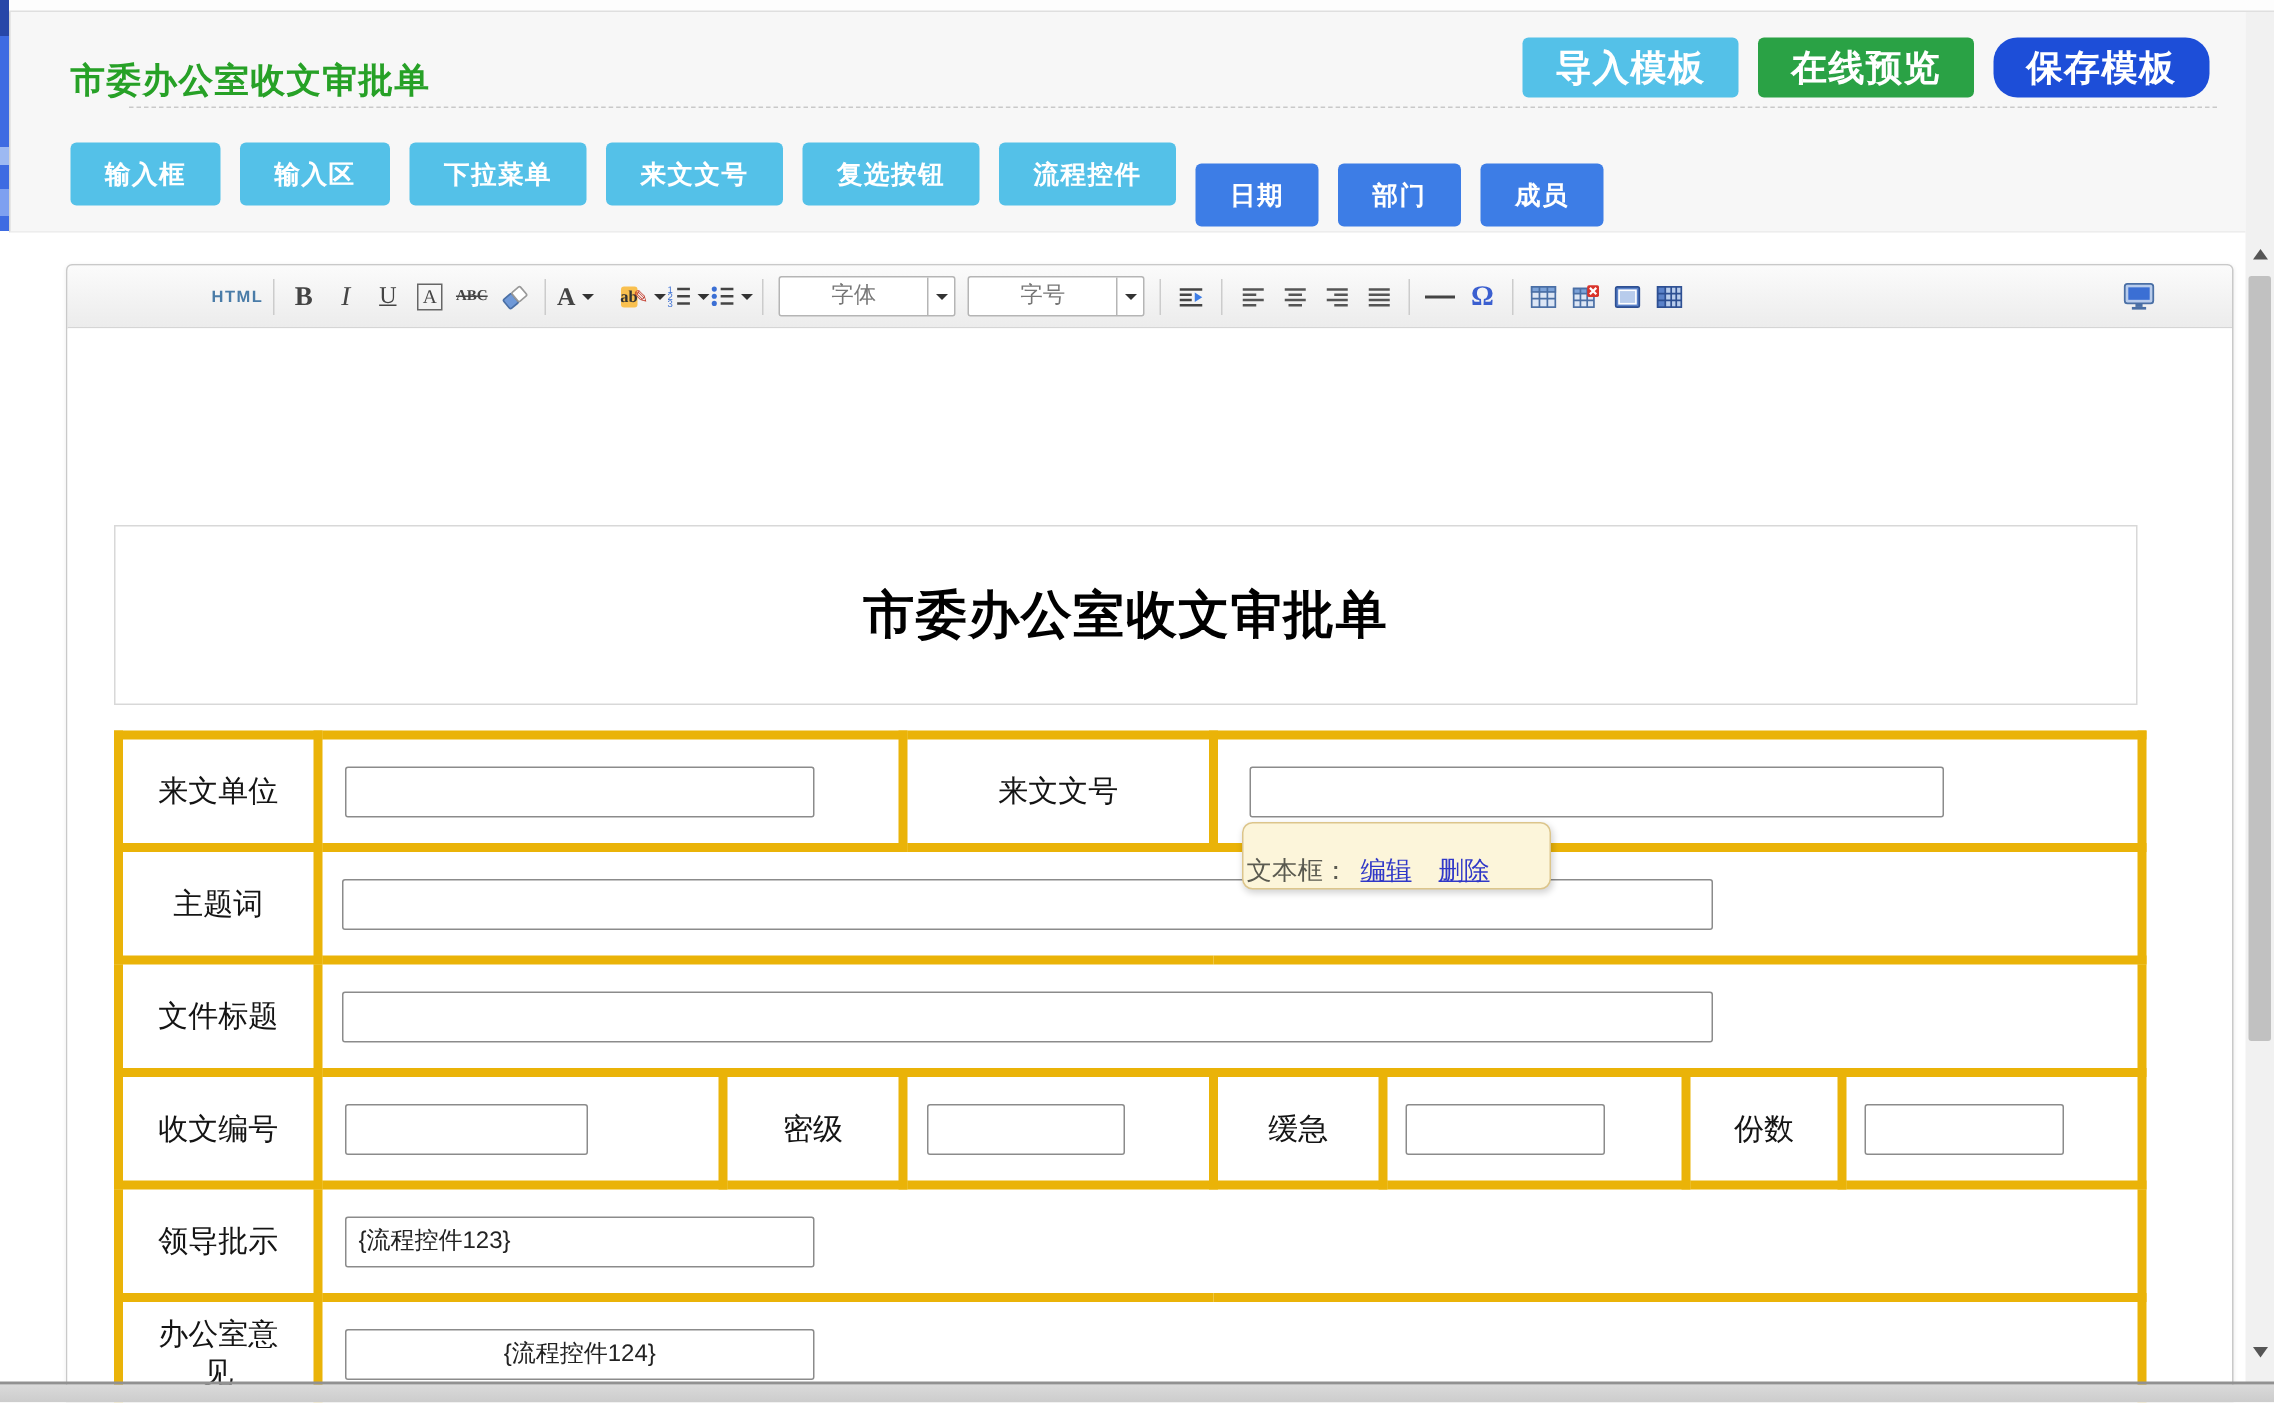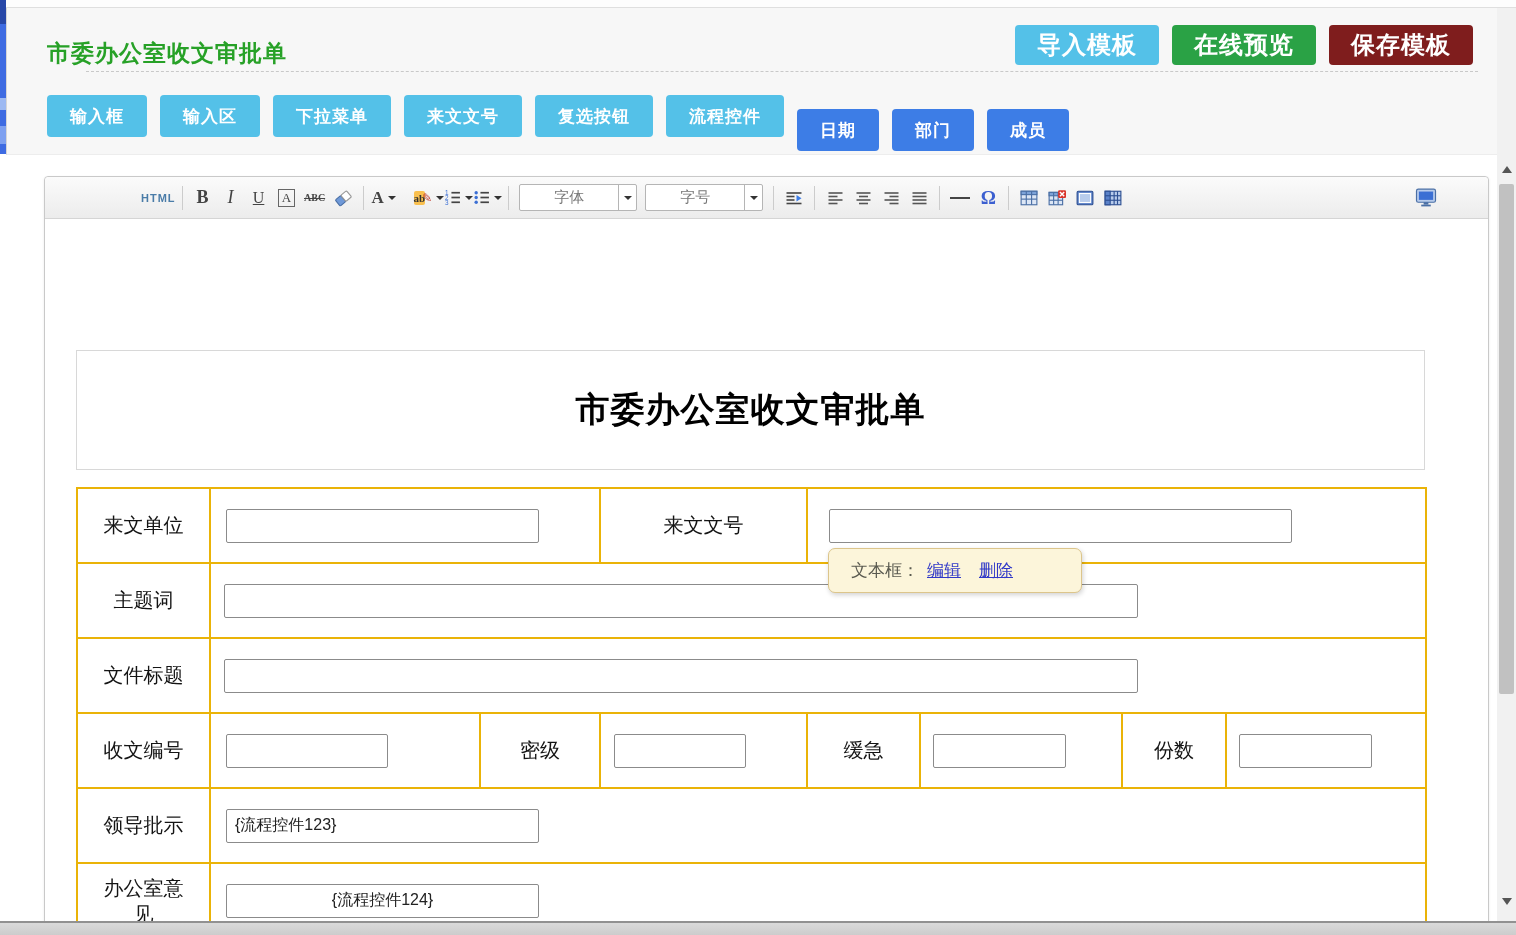--- a/index.html
+++ b/index.html
@@ -30,21 +30,21 @@
           border-left:1px solid #d6d6d6;border-bottom:1px solid #ededed;}
   .page-title{position:absolute;left:40px;top:30px;font-family:"Liberation Serif","DejaVu Serif",serif;
               font-weight:bold;font-size:23px;color:#27a127;letter-spacing:1px;}
   .dashed-sep{position:absolute;left:79px;top:63px;width:1392px;border-top:1px dashed #c9c9c9;}
   .actions{position:absolute;right:24px;top:17px;display:flex;gap:13px;}
   .btn{display:flex;align-items:center;justify-content:center;height:40px;border:none;border-radius:4px;
        color:#fff;font-family:"Liberation Serif","DejaVu Serif",serif;font-weight:bold;font-size:24px;
        letter-spacing:1px;cursor:pointer;padding:0 22px;}
   .btn-import{background:#54c1e8;}
   .btn-preview{background:#2aa245;}
-  .btn-save{background:#7f1d1d;}
+  .btn-save{background:#1d4ed8;border-radius:16px;}
   .widgets{position:absolute;left:40px;top:87px;display:flex;gap:13px;}
   .wbtn{height:42px;padding:0 23px;font-size:17px;}
   .btn-cyan{background:#54c1e8;}
   .btn-blue{background:#3d7de6;margin-top:14px;}
 
   
   .editor{position:absolute;left:44px;top:176px;width:1445px;height:759px;background:#fff;
           border:1px solid #c9c9c9;border-radius:4px 4px 0 0;box-shadow:0 1px 3px rgba(0,0,0,0.08);}
   .toolbar{height:42px;display:flex;align-items:center;padding-left:96px;
            background:linear-gradient(#fbfbfb,#ececec);border-bottom:1px solid #d5d5d5;border-radius:4px 4px 0 0;}
@@ -66,29 +66,29 @@
   .t-dash{width:20px;height:2px;background:#444;}
   .t-omega{font-family:"Liberation Serif",serif;font-size:19px;font-weight:bold;color:#3b5fd0;}
   .t-monitor{margin-left:auto;margin-right:48px;}
 
   
   .content{position:relative;width:100%;height:716px;background:#fff;overflow:hidden;}
   .form-title-box{margin:131px 0 0 31px;width:1349px;height:120px;border:1px solid #d8d8d8;
                   display:flex;align-items:center;justify-content:center;}
   .form-title{font-weight:bold;font-size:34px;color:#000;letter-spacing:1px;}
   table.form{margin:17px 0 0 31px;width:1349px;border-collapse:collapse;table-layout:fixed;}
-  table.form td{border:2px solid #eab308;height:75px;vertical-align:middle;}
+  table.form td{border:6px solid #eab308;height:75px;vertical-align:middle;}
   td.lbl{text-align:center;font-size:20px;color:#141414;}
   .form-input{height:34px;border:1px solid #8b8b8b;border-radius:2px;background:#fff;
               font:16px "Liberation Sans","DejaVu Sans",sans-serif;color:#222;padding:12px 8px;}
 
   
-  .tooltip{position:absolute;left:828px;top:548px;width:254px;height:45px;z-index:50;
+  .tooltip{position:absolute;left:828px;top:548px;width:206px;height:45px;z-index:50;
            background:#fcf5da;border:1px solid #dcc58b;border-radius:7px;
-           box-shadow:1px 2px 5px rgba(0,0,0,0.18);display:flex;align-items:center;padding:0 22px;
+           box-shadow:1px 2px 5px rgba(0,0,0,0.18);display:flex;align-items:flex-end;padding:0 2px;
            font-family:"Liberation Serif","DejaVu Serif",serif;font-size:17px;color:#5a5a50;}
   .tooltip a{color:#3038c8;text-decoration:underline;font-family:"Liberation Serif",serif;cursor:pointer;}
   .tooltip .edit{margin-left:8px;}
   .tooltip .del{margin-left:18px;}
 </style>
 </head>
 <body>
 
 <div id="page">
 

